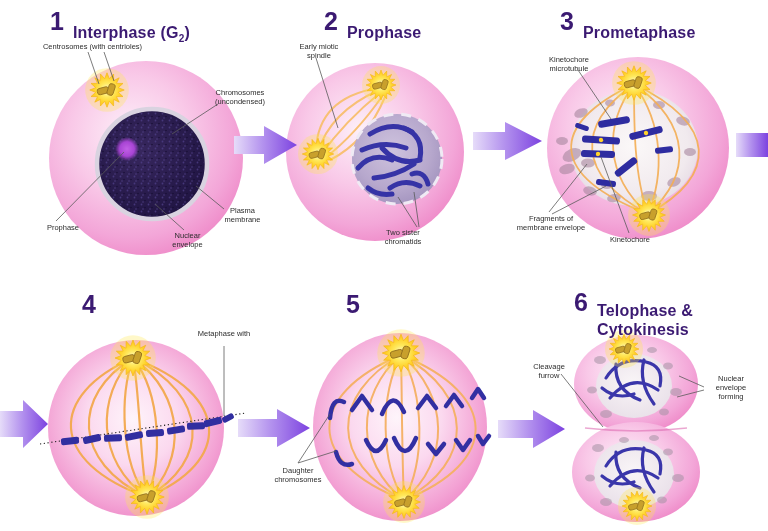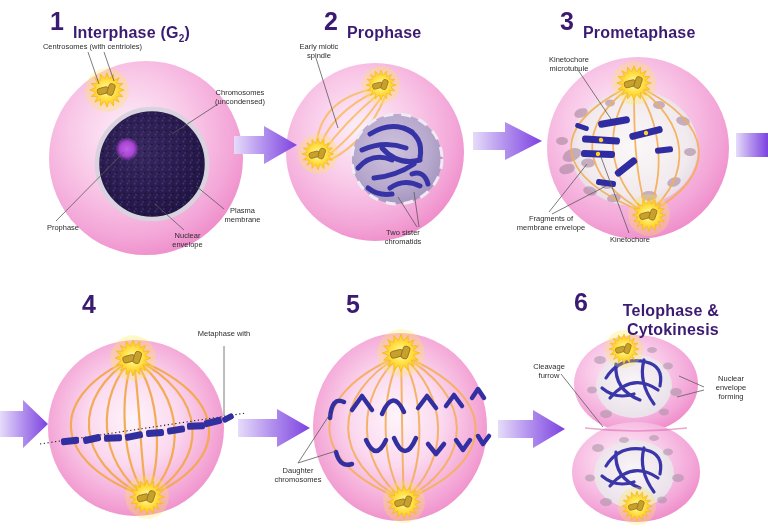--- a/index.html
+++ b/index.html
@@ -5,21 +5,21 @@
   html,body{margin:0;padding:0;background:#fff;}
   .stage{
     position:relative;width:768px;height:531px;background:#ffffff;overflow:hidden;
     font-family:"Liberation Sans",sans-serif;
   }
   svg.canvas{position:absolute;left:0;top:0;}
   .title{position:absolute;display:flex;align-items:flex-start;gap:9px;color:#3b1a72;white-space:nowrap;}
   .t-num{font-size:25px;font-weight:bold;line-height:1;}
   .t-name{font-size:16px;font-weight:bold;padding-top:5px;letter-spacing:.2px;line-height:1.18;margin-top:10px;}
   .t-name sub{font-size:10px;}
-  .wrap .t-name{white-space:normal;width:122px;padding-top:2px;text-align:right;}
+  .wrap .t-name{white-space:normal;width:122px;padding-top:2px;}
   .lbl{position:absolute;font-size:7.5px;color:#2d2d2d;line-height:1.2;text-align:center;}
   .lbl.la-left{text-align:center;}
 </style>
 </head>
 <body>
 
 <div class="stage">
 
 <svg class="canvas" width="768" height="531" viewBox="0 0 768 531">
   <defs>

